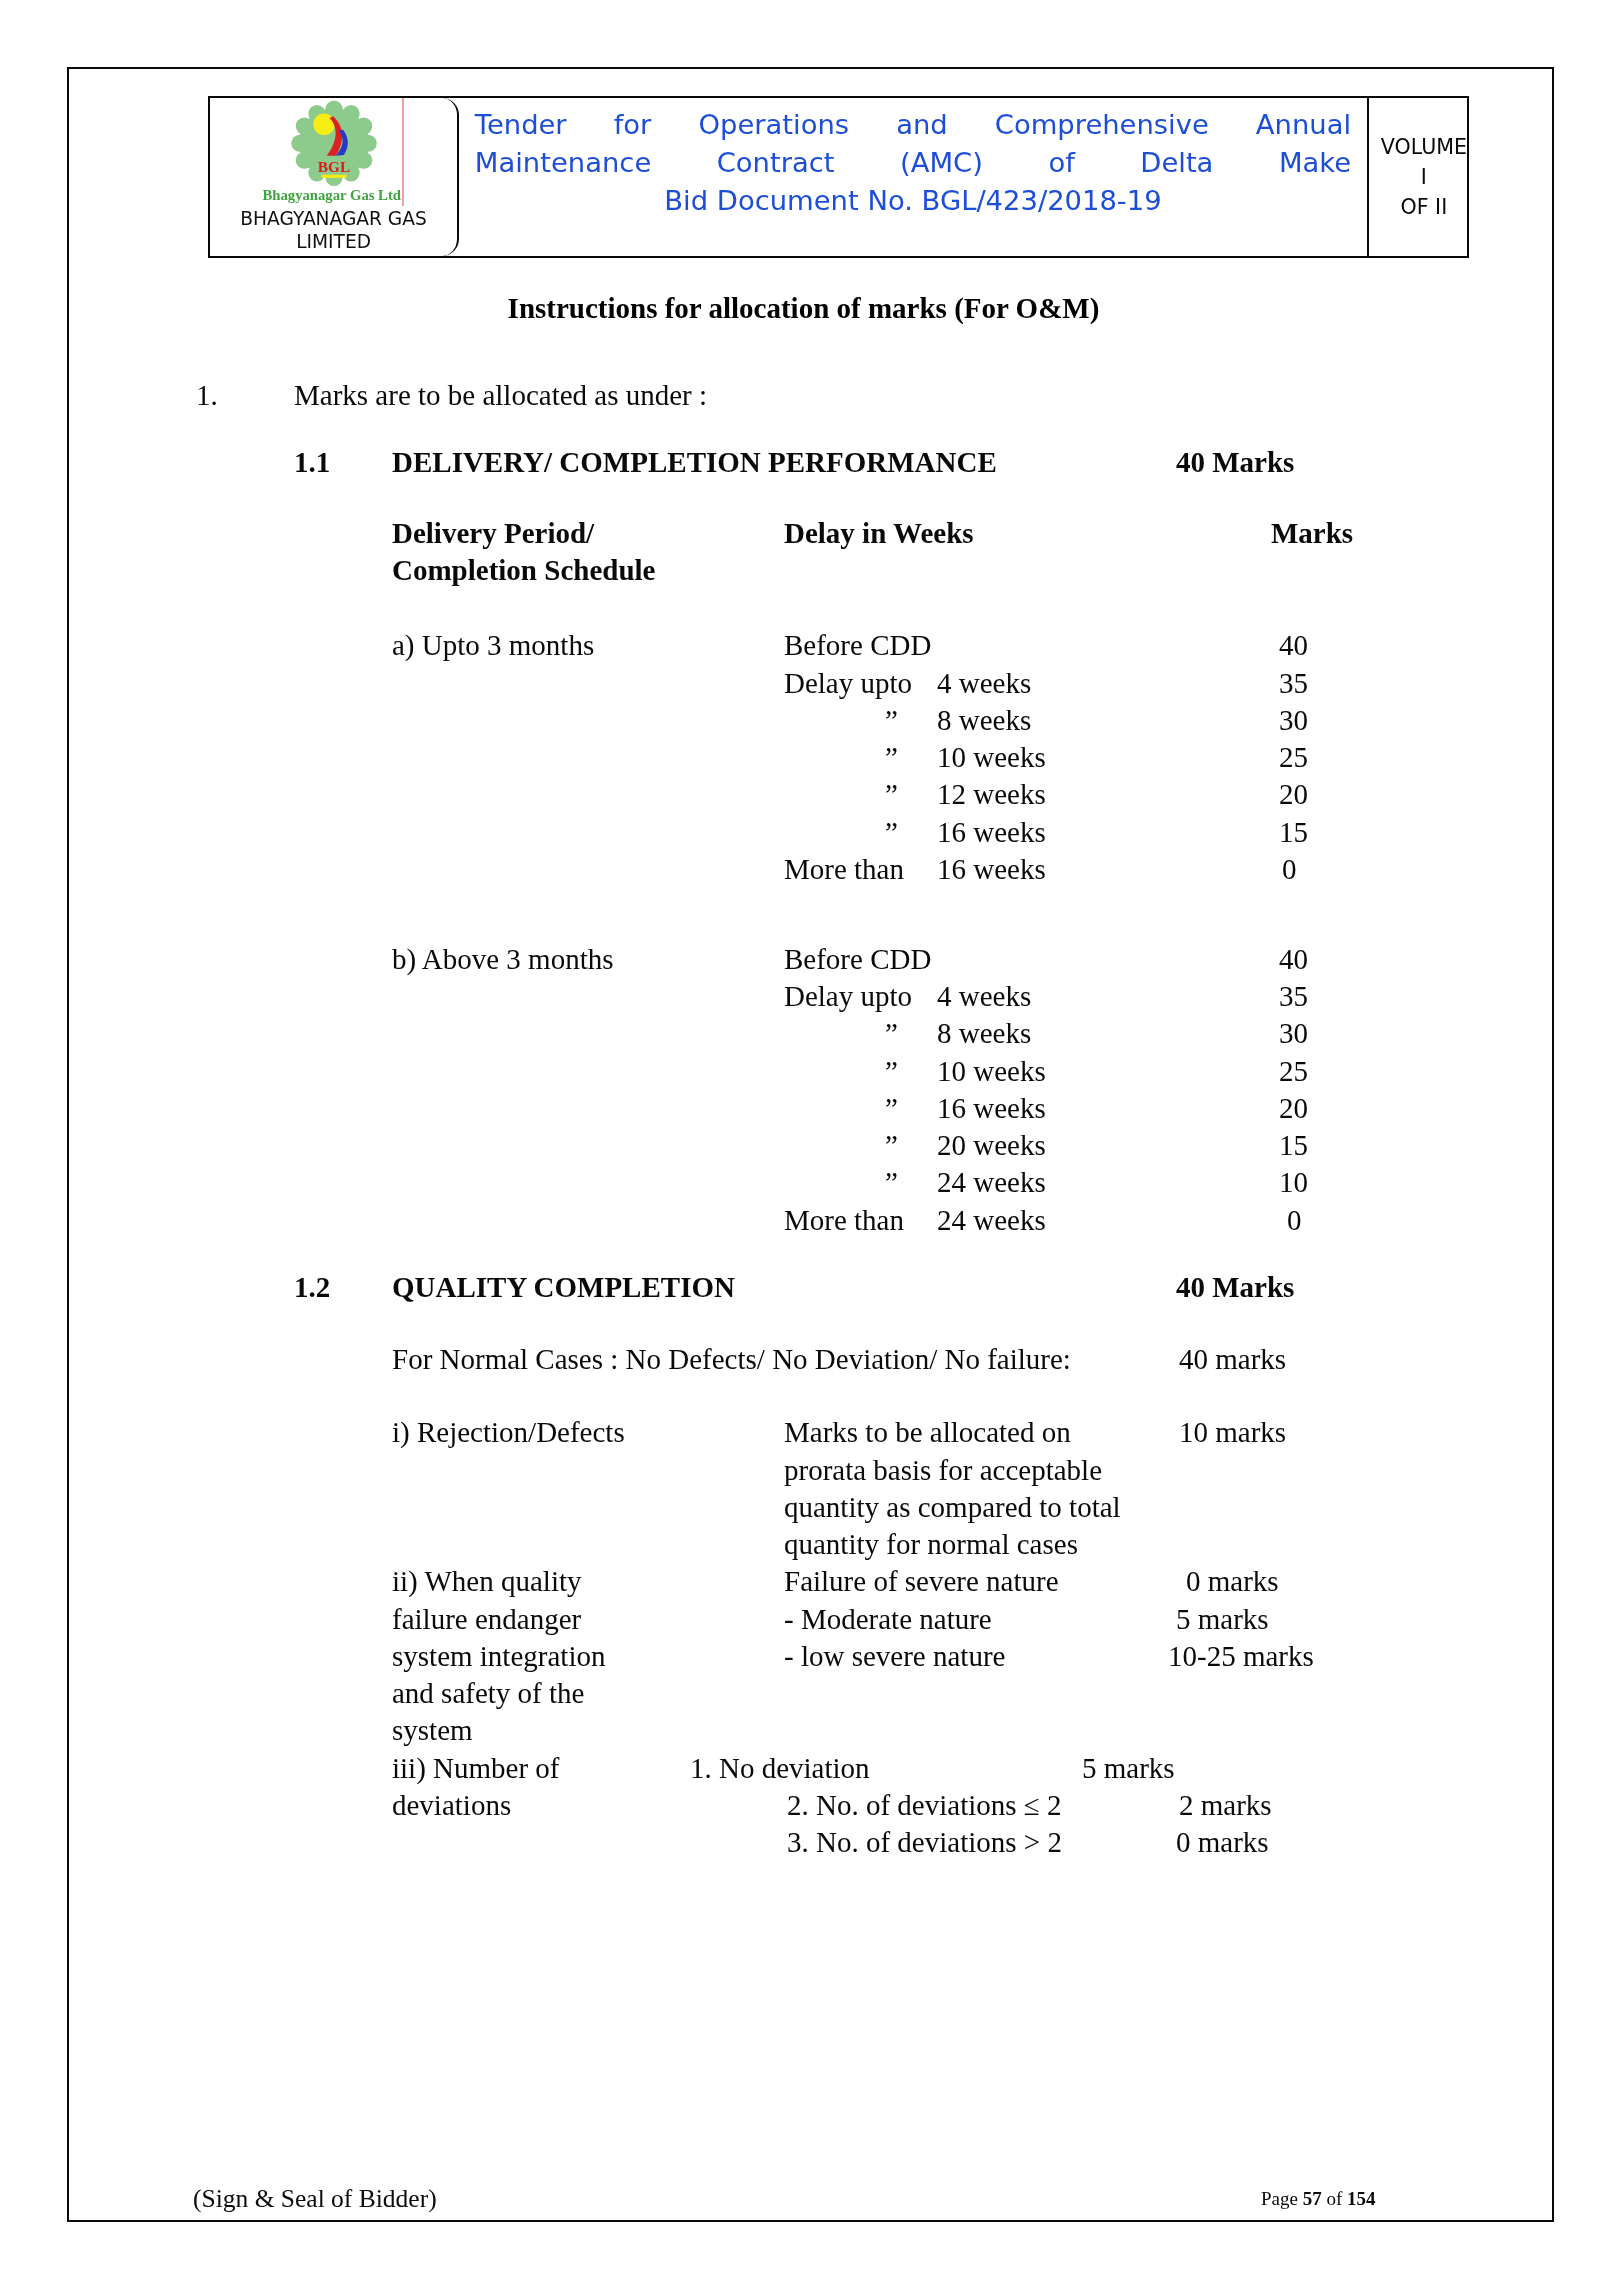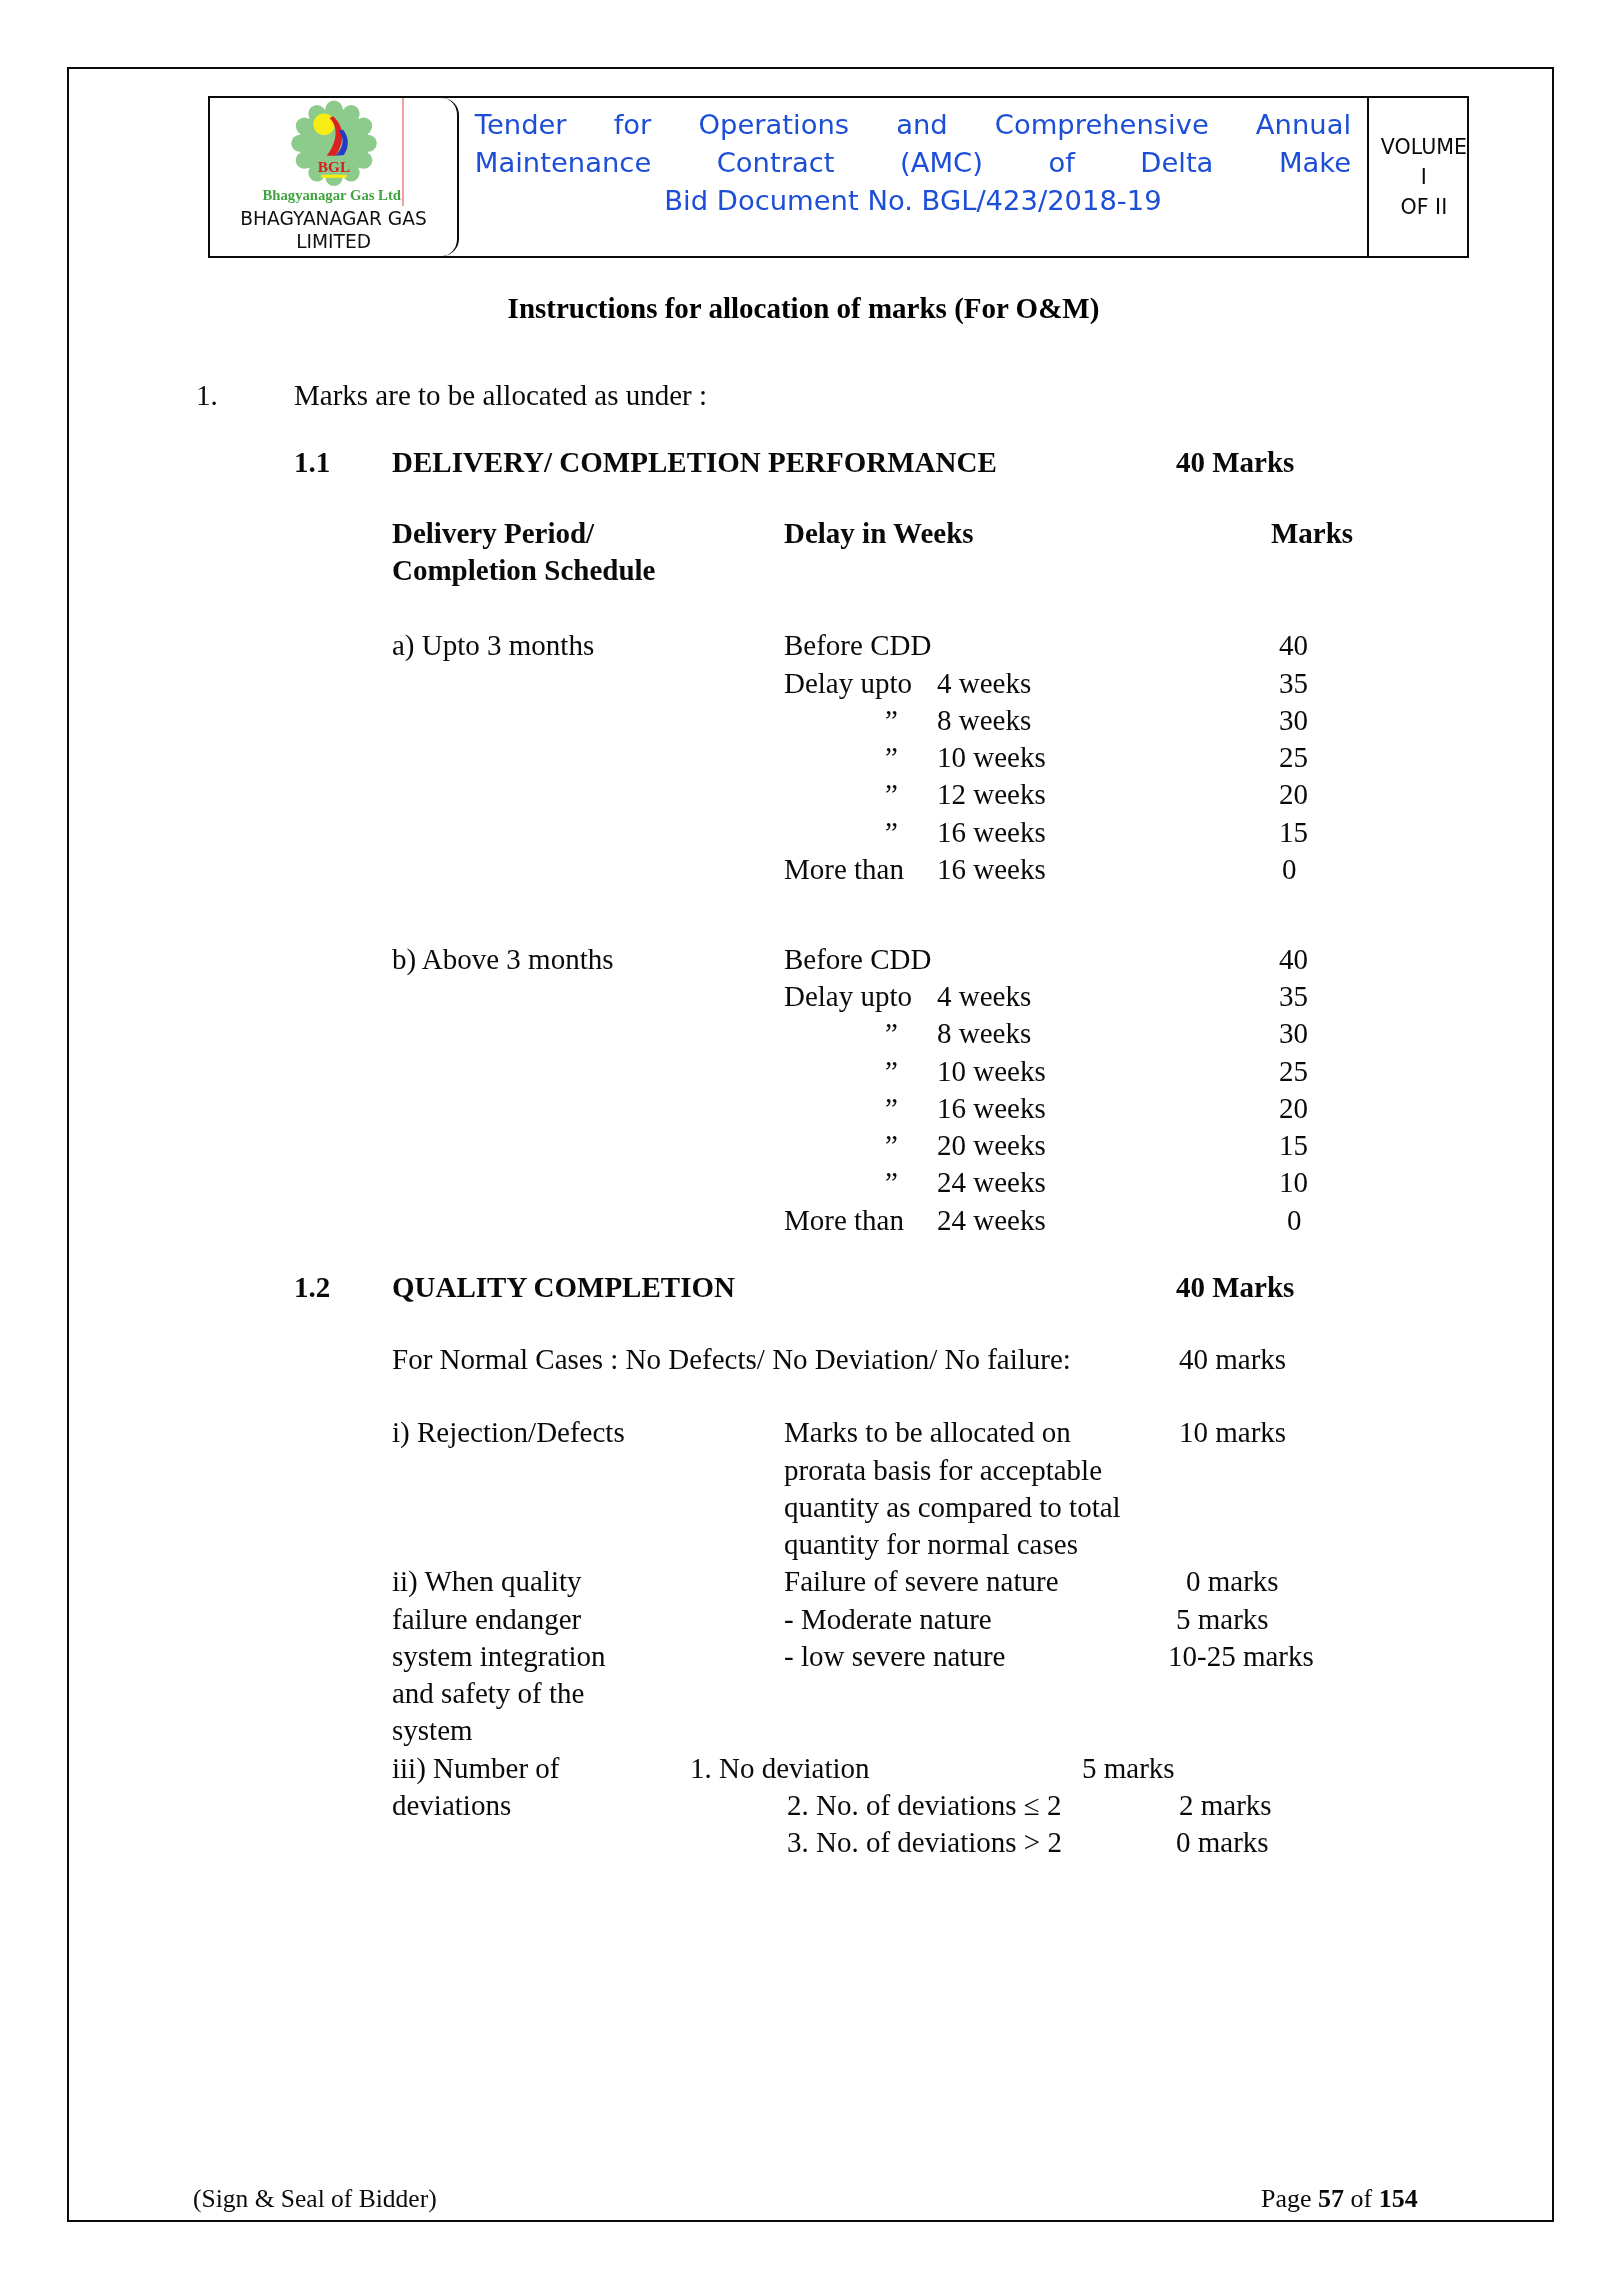--- a/index.html
+++ b/index.html
@@ -179,20 +179,20 @@
   <div class="t" style="left:392px; top:1750px">iii) Number of</div>
   <div class="t" style="left:392px; top:1787px">deviations</div>
   <div class="t" style="left:690px; top:1750px">1. No deviation</div>
   <div class="t" style="left:1082px; top:1750px">5 marks</div>
   <div class="t" style="left:787px; top:1787px">2. No. of deviations ≤ 2</div>
   <div class="t" style="left:1179px; top:1787px">2 marks</div>
   <div class="t" style="left:787px; top:1824px">3. No. of deviations &gt; 2</div>
   <div class="t" style="left:1176px; top:1824px">0 marks</div>
 
   <div class="t" style="left:193px; top:2180px; font-size:25.5px">(Sign &amp; Seal of Bidder)</div>
-  <div class="t" style="left:1261px; top:2180px; font-size:26px">
+  <div class="t" style="left:1261px; top:2180px; font-size:19px">
     <span>Page</span>
     <span class="b">57</span>
     <span>of</span>
     <span class="b">154</span>
   </div>
 </div>
 
 
 </body></html>

